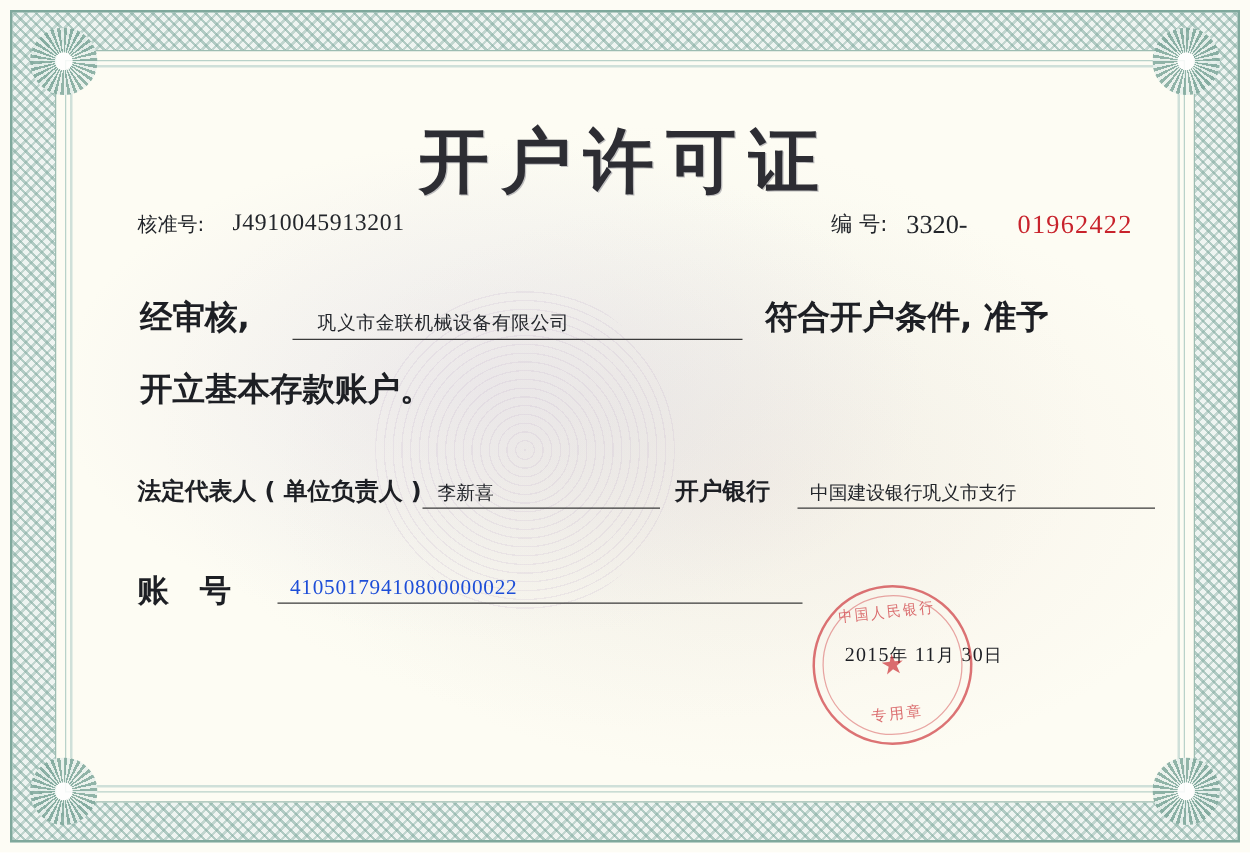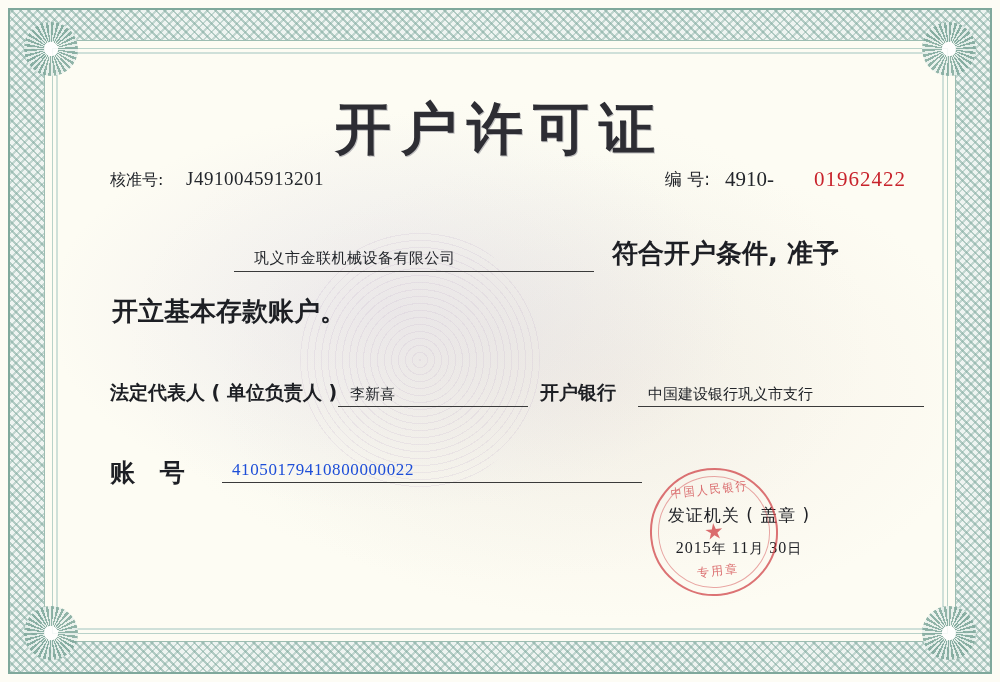--- a/index.html
+++ b/index.html
@@ -360,25 +360,26 @@
   <div class="watermark"></div>
 
   <div class="content">
 
     <div class="doc-title">开户许可证</div>
 
     <div class="row-approval">
       <span class="label-approval">核准号:</span>
       <span class="value-approval">J4910045913201</span>
       <span class="label-serial">编 号:</span>
-      <span class="value-serial-prefix">4910-</span>
+      <span class="value-serial-prefix">3320-</span>
       <span class="value-serial-number">01962422</span>
     </div>
 
     <div class="body-line1">
+      <span class="b1-pre">经审核,</span>
       <span class="b1-fill">
         <span>巩义市金联机械设备有限公司</span>
       </span>
       <span class="b1-post">符合开户条件, 准予</span>
     </div>
 
     <div class="body-line2">开立基本存款账户。</div>
 
     <div class="row-rep">
       <span class="rep-label">法定代表人 ( 单位负责人 )</span>
@@ -392,21 +393,20 @@
     </div>
 
     <div class="row-account">
       <span class="acct-label">账 号</span>
       <span class="acct-fill">
         <span>41050179410800000022</span>
       </span>
     </div>
 
     <div class="issuer-block">
-      <div class="issuer-label">发证机关 ( 盖章 )</div>
       <div class="issue-date">
         <span>2015</span><span class="cn">年</span>
         <span>11</span><span class="cn">月</span>
         <span>30</span><span class="cn">日</span>
       </div>
     </div>
 
     <div class="seal">
       <div class="ring"></div>
       <div class="arc-text">中国人民银行</div>

